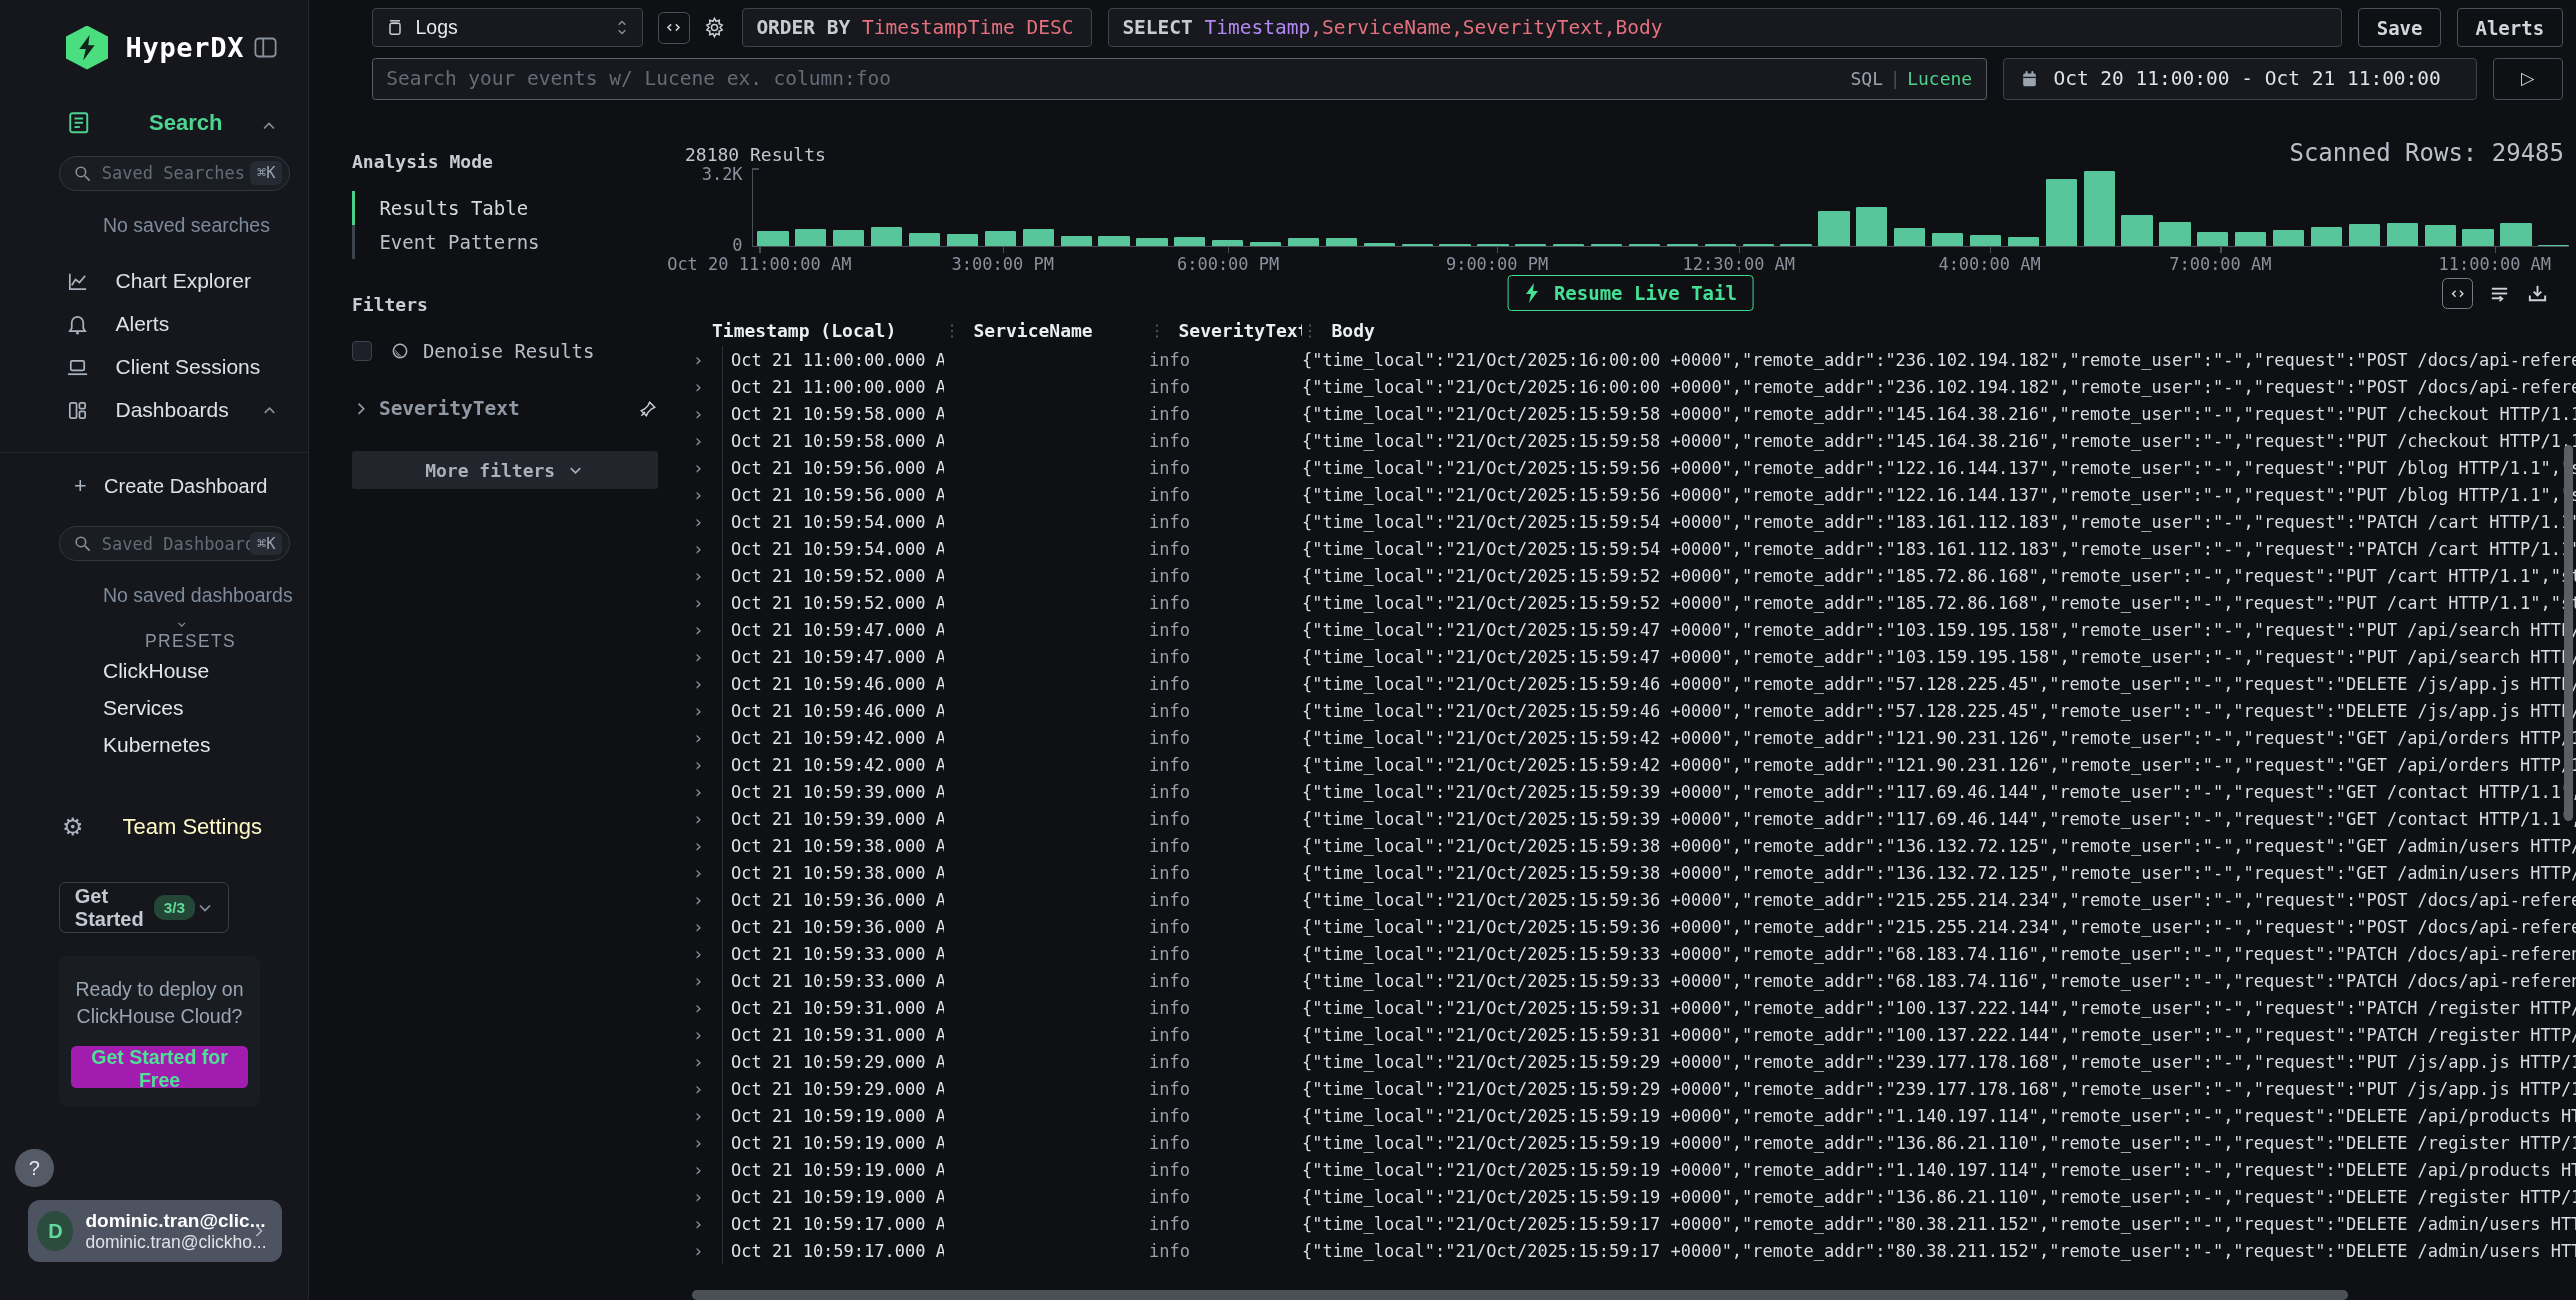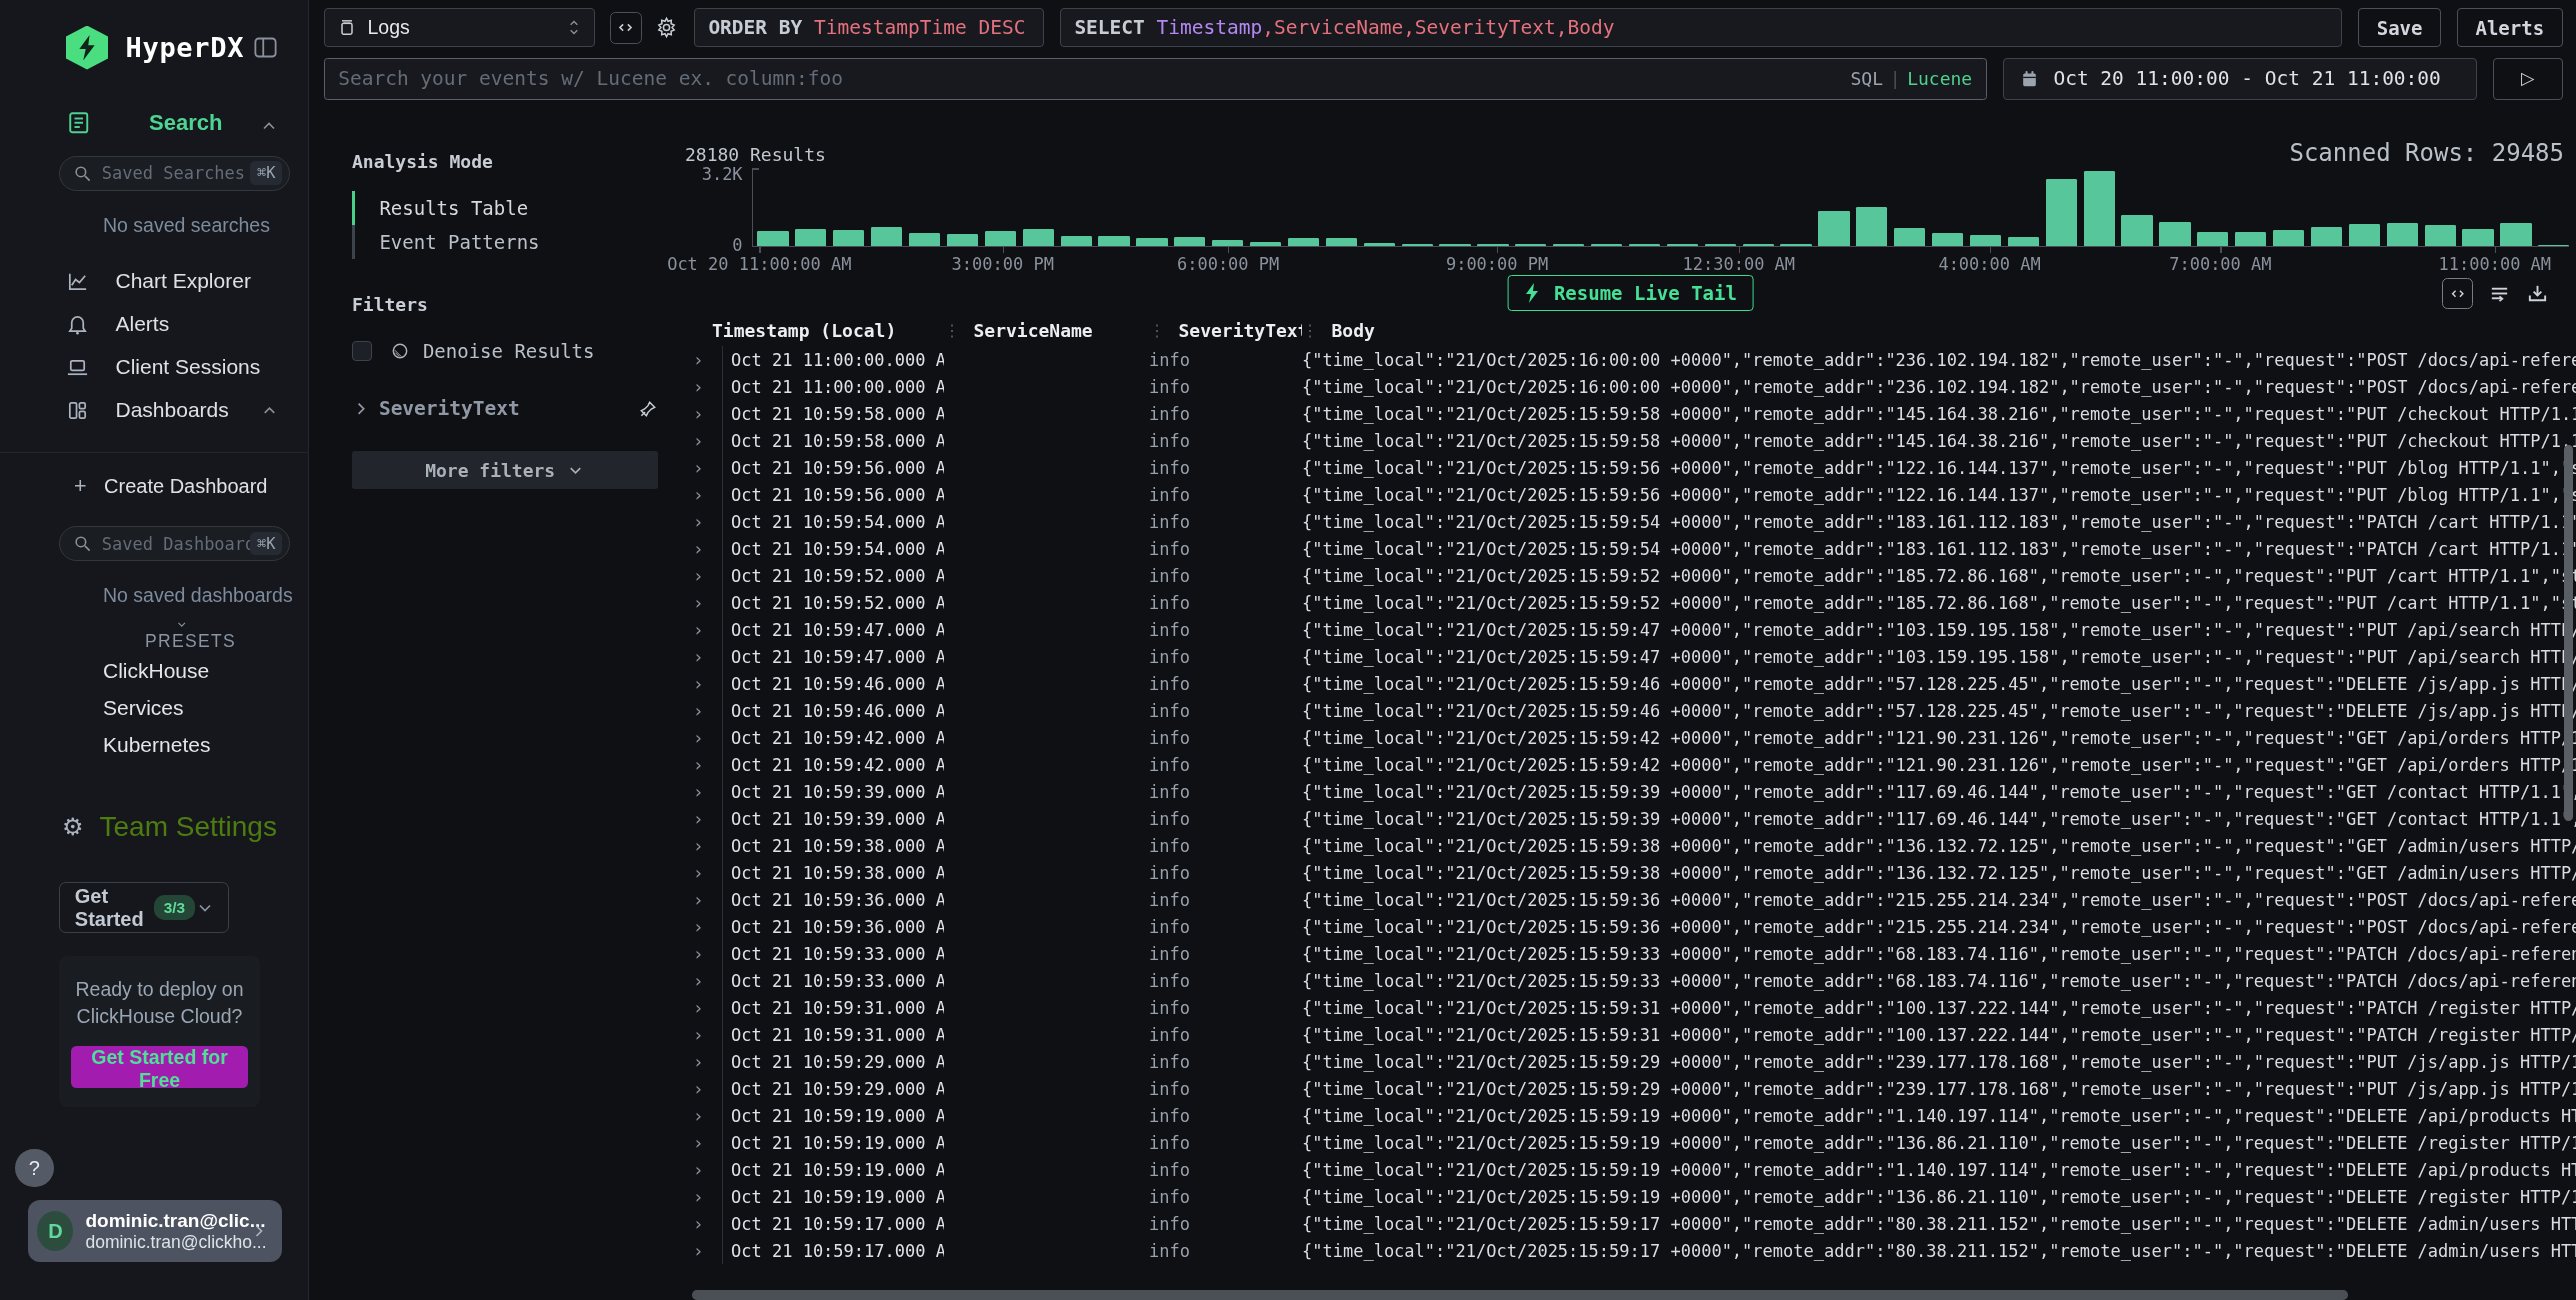--- a/index.html
+++ b/index.html
@@ -28,40 +28,40 @@
   .nav-item .ni-chev { margin-left:auto; color:#8a919c; }
   .nav-group { margin-top:23px; }
   .side-divider { border-top:0.7px solid #23262c; margin-top:20px; }
   .create-dash { display:flex; align-items:center; height:39px; padding:0 29.5px 0 74px; color:#dde1e7; font-size:20px; margin-top:14.8px; }
   .create-dash .plus { color:#aab3bf; font-size:21.5px; margin-right:17.5px; }
   .presets-row { display:flex; align-items:center; padding:0 29.5px 0 85px; height:34px; margin-top:10.7px; color:#8a95a3;flex-direction:column; }
   .presets-row .p-label { font-size:17.5px; letter-spacing:1.3px; margin-left:17.5px; }
   .preset-item { padding:6.7px 0 6.7px 103px; font-size:21px; color:#e2e5ea; cursor:pointer; }
   .team-row { display:flex; align-items:center; padding:0 29.5px 0 62px; height:40px; margin-top:43px; }
   .team-row .gear-glyph { font-size:24px; color:#aab3bf; }
-  .team-row .t-label { font-size:28px; margin-left:16px; color:#4d7c0f; }
+  .team-row .t-label { font-size:22px; margin-left:39px; color:#fef9c3; }
   .getstarted-box { margin:35px 24px 0 59px; width:170px; height:51px; border:0.7px solid #3a404a; border-radius:6.7px; display:flex; align-items:center; padding:0 14.8px; }
   .getstarted-box .gs-label { font-size:20px; font-weight:bold; color:#c3c9d2; }
   .gs-badge { background:#234636; color:#5fdb99; font-weight:bold; font-size:15.4px; border-radius:10.7px; padding:3.4px 9.4px; margin-left:10.7px; }
   .getstarted-box .gs-chev { margin-left:auto; color:#8a95a3; }
   .cloud-card { margin:23px 24px 0 59px; width:201px; background:#191c21; border-radius:8px; padding:20px 12px 17.5px 12px; text-align:center; }
   .cloud-card .cc-line { color:#9aa6b4; font-size:19.5px; line-height:27px; }
   .cc-btn { margin-top:16px; width:100%; height:42px; background:#a21caf; color:#4fe096; font-weight:bold; font-size:19.5px; border:none; border-radius:5.4px; cursor:pointer; font-family:"Liberation Sans", sans-serif; }
   .help-bubble { position:absolute; left:14.8px; bottom:114px; width:39px; height:38px; background:#555b66; border-radius:19px; color:#e8eaee; font-size:20px; display:flex; align-items:center; justify-content:center; }
   .user-card { position:absolute; left:28px; bottom:39px; width:254px; height:62px; background:#4d5360; border-radius:12px; display:flex; align-items:center; padding:0 13.4px 0 9.4px; }
   .avatar { width:40px; height:40px; border-radius:50%; background:#2c4d3e; color:#62d99c; font-weight:bold; font-size:20px; display:flex; align-items:center; justify-content:center; }
   .user-lines { margin-left:12px; min-width:0; }
   .user-name { font-size:19px; font-weight:bold; color:#fff; white-space:nowrap; }
   .user-email { font-size:17.5px; color:#dfe3e8; white-space:nowrap; }
   .user-chev { margin-left:auto; color:#aeb5bf; }
 
   
   .main { flex:1; display:flex; flex-direction:column; min-width:0; background:#0e1013; }
   .topbar { padding:8px 13.4px 12px 14.8px; }
-  .tb-row { display:flex; align-items:center; }
+  .tb-row { display:flex; align-items:center;margin-left:48px; }
   .tb-row2 { margin-top:10.7px; }
   .ctl-box { background:#17191e; border:0.7px solid #3e434b; border-radius:4px; height:39px; display:flex; align-items:center; }
   .src-select { width:271px; padding:0 12px; }
   .src-select .src-label { font-size:19.5px; color:#e5e8ec; margin-left:10.7px; }
   .src-select .updown { margin-left:auto; color:#8a919c; }
   .sq-icon-btn { width:32px; height:32px; border:0.7px solid #4a505a; border-radius:5.4px; color:#c9ced6; display:flex; align-items:center; justify-content:center; margin-left:14.8px; }
   .plain-icon-btn { color:#c9ced6; margin-left:13.4px; display:flex; align-items:center; }
   .query-box { flex:1; margin-left:16px; padding:0 13.4px; font-family:"DejaVu Sans Mono", monospace; font-size:19.5px; overflow:hidden; white-space:nowrap; }
   .kw { color:#c7ccd4; font-weight:bold; }
   .fld-first { color:#b388f2; }

